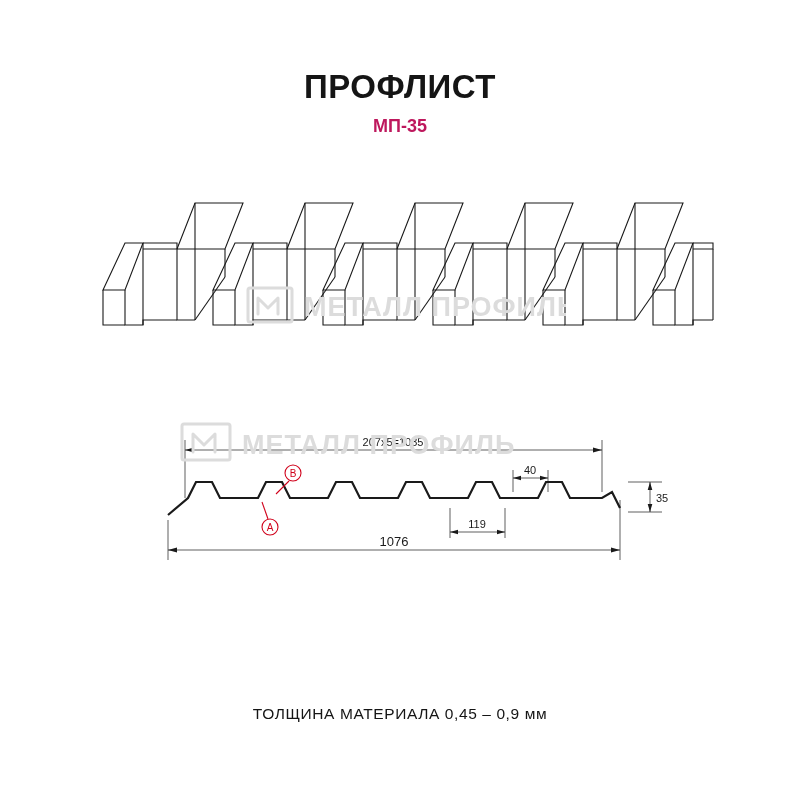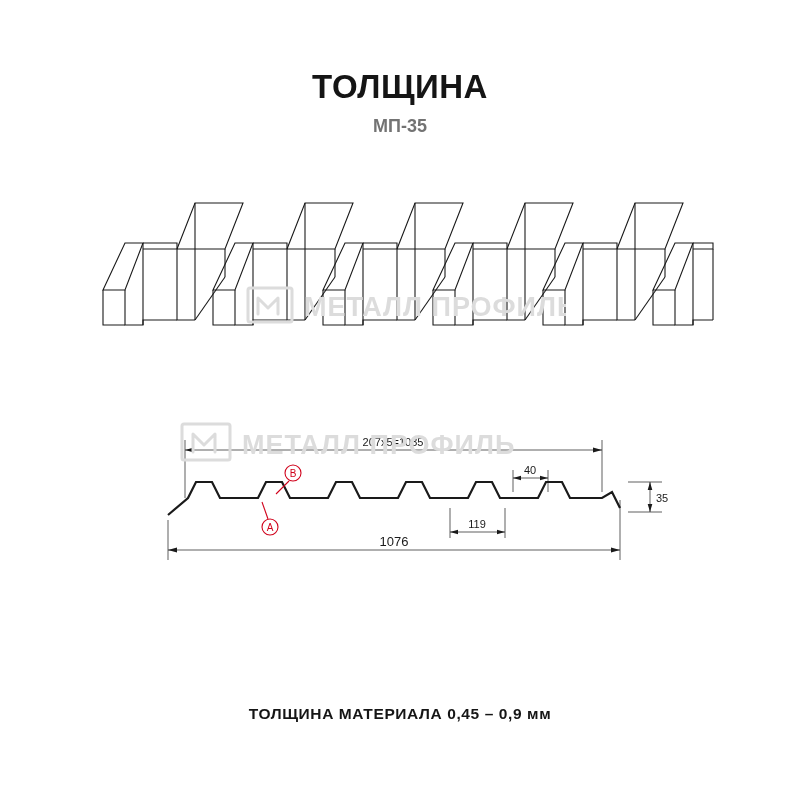--- a/index.html
+++ b/index.html
@@ -31,30 +31,30 @@
     color: #151515;
   }
   .subtitle {
     position: absolute;
     top: 116px;
     left: 0;
     width: 800px;
     text-align: center;
     font-size: 18px;
     font-weight: bold;
-    color: #737373;
+    color: #be185d;
   }
   .footer {
     position: absolute;
     top: 705px;
     left: 0;
     width: 800px;
     text-align: center;
     font-size: 15.5px;
-    font-weight: bold;
+    font-weight: normal;
     letter-spacing: 0.6px;
     color: #151515;
   }
   .iso-wrap {
     position: absolute;
     top: 195px;
     left: 85px;
     width: 640px;
     height: 160px;
   }
@@ -96,21 +96,21 @@
     font-family: "Liberation Sans", sans-serif;
     font-size: 10px;
     fill: #d0021b;
   }
 </style>
 </head>
 <body>
 
 <div class="page">
 
-  <div class="title">ТОЛЩИНА</div>
+  <div class="title">ПРОФЛИСТ</div>
   <div class="subtitle">МП-35</div>
 
   <div class="iso-wrap">
     <svg width="640" height="160" viewBox="0 0 640 160">
       <g fill="none" stroke="#1a1a1a" stroke-width="1.1" stroke-linejoin="miter">
 
         <path d="M18,95 L40,48 L58,48 L40,95 Z"></path>
         <path d="M40,95 L40,130 L58,130 L58,48"></path>
         <path d="M18,95 L18,130 L40,130"></path>
         <path d="M58,48 L92,48 L92,54 L58,54"></path>

